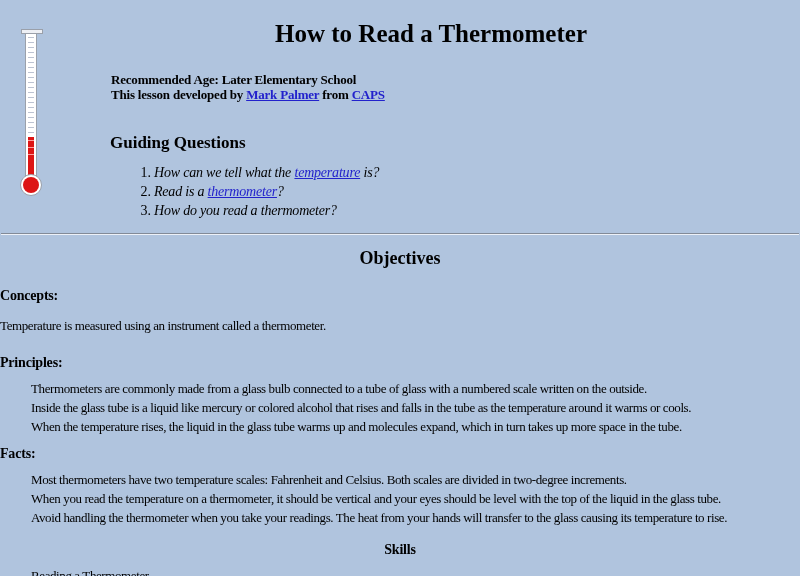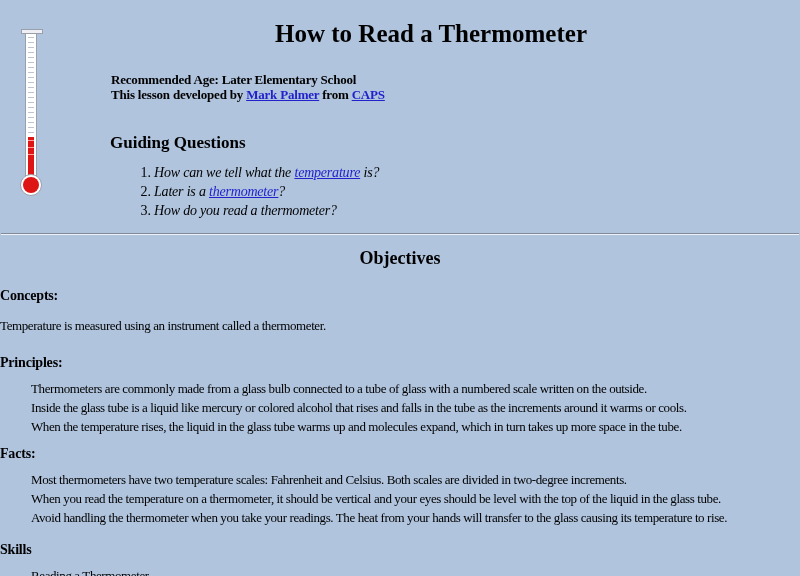--- a/index.html
+++ b/index.html
@@ -61,21 +61,21 @@
   h3.objectives-heading {
     margin:12px 0 0 0; text-align:center;
     font-size:18px; line-height:22px; font-weight:bold;
   }
   .subhead {
     font-weight:bold; font-size:14px; line-height:16px; letter-spacing:-0.2px;
   }
   .subhead.concepts   { margin:19px 0 0 0; }
   .subhead.principles { margin:20px 0 0 0; }
   .subhead.facts      { margin:10px 0 0 0; }
-  .subhead.skills     { margin:15px 0 0 0; }
+  .subhead.skills     { margin:15px 0 0 0;text-align:center; }
   p.body-text {
     margin:12px 0 0 0; font-size:13px; line-height:19px;
     letter-spacing:-0.4px; white-space:nowrap;
   }
   ul.bullets {
     margin:8px 0 0 0; padding:0 0 0 31px;
     font-size:13px; line-height:19px; letter-spacing:-0.4px;
     list-style:disc;
   }
   ul.bullets li { white-space:nowrap; overflow:hidden; }
@@ -102,38 +102,38 @@
 
     <div class="credit">
       <div>Recommended Age: Later Elementary School</div>
       <div><span>This lesson developed by </span><a class="lnk">Mark Palmer</a><span> from </span><a class="lnk">CAPS</a></div>
     </div>
 
     <h3 class="guiding-heading">Guiding Questions</h3>
 
     <ol class="guiding-list">
       <li><span class="q">How can we tell what the </span><a class="lnk">temperature</a><span class="q"> is?</span></li>
-      <li><span class="q">Later is a </span><a class="lnk">thermometer</a><span class="q">?</span></li>
+      <li><span class="q">Read is a </span><a class="lnk">thermometer</a><span class="q">?</span></li>
       <li><span class="q">How do you read a thermometer?</span></li>
     </ol>
   </div>
 </div>
 
 <hr class="rule">
 
 <div class="main">
   <h3 class="objectives-heading">Objectives</h3>
 
   <div class="subhead concepts">Concepts:</div>
   <p class="body-text">Temperature is measured using an instrument called a thermometer.</p>
 
   <div class="subhead principles">Principles:</div>
   <ul class="bullets">
     <li><span>Thermometers are commonly made from a glass bulb connected to a tube of glass with a numbered scale written on the outside.</span></li>
-    <li><span>Inside the glass tube is a liquid like mercury or colored alcohol that rises and falls in the tube as the increments around it warms or cools.</span></li>
+    <li><span>Inside the glass tube is a liquid like mercury or colored alcohol that rises and falls in the tube as the temperature around it warms or cools.</span></li>
     <li><span>When the temperature rises, the liquid in the glass tube warms up and molecules expand, which in turn takes up more space in the tube.</span></li>
   </ul>
 
   <div class="subhead facts">Facts:</div>
   <ul class="bullets">
     <li><span>Most thermometers have two temperature scales: Fahrenheit and Celsius. Both scales are divided in two-degree increments.</span></li>
     <li><span>When you read the temperature on a thermometer, it should be vertical and your eyes should be level with the top of the liquid in the glass tube.</span></li>
     <li><span>Avoid handling the thermometer when you take your readings. The heat from your hands will transfer to the glass causing its temperature to rise.</span></li>
   </ul>
 

